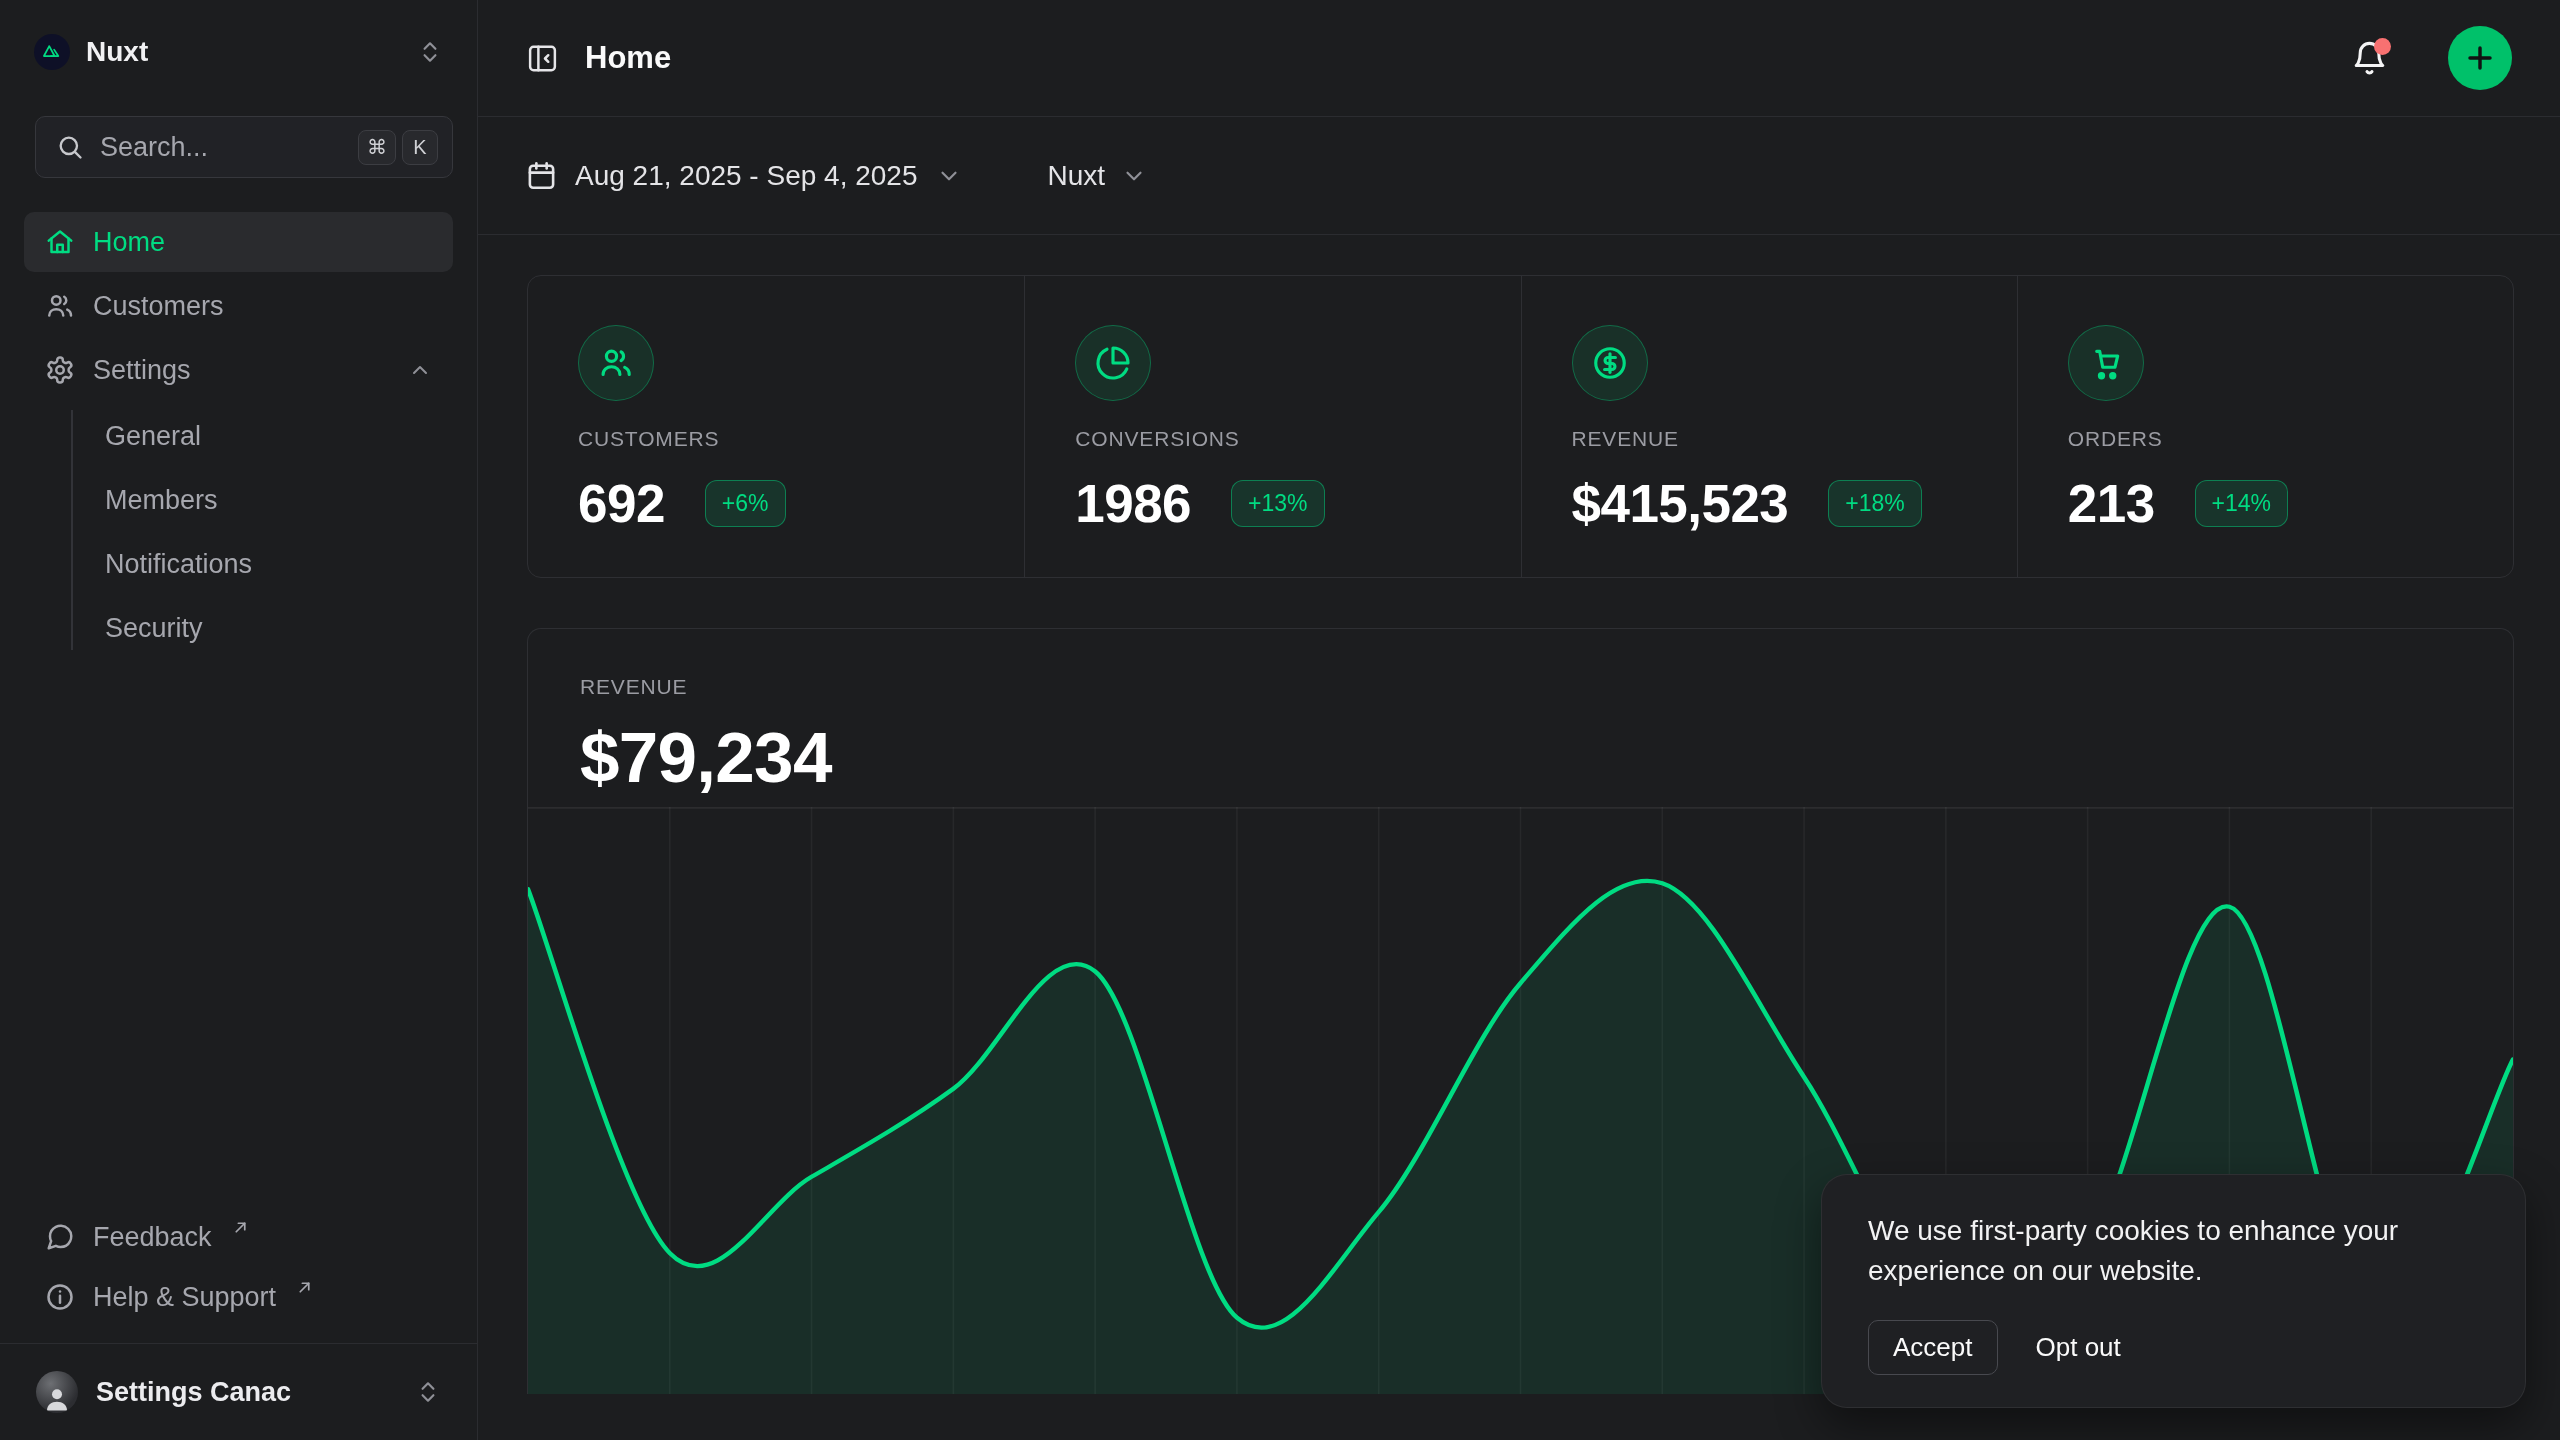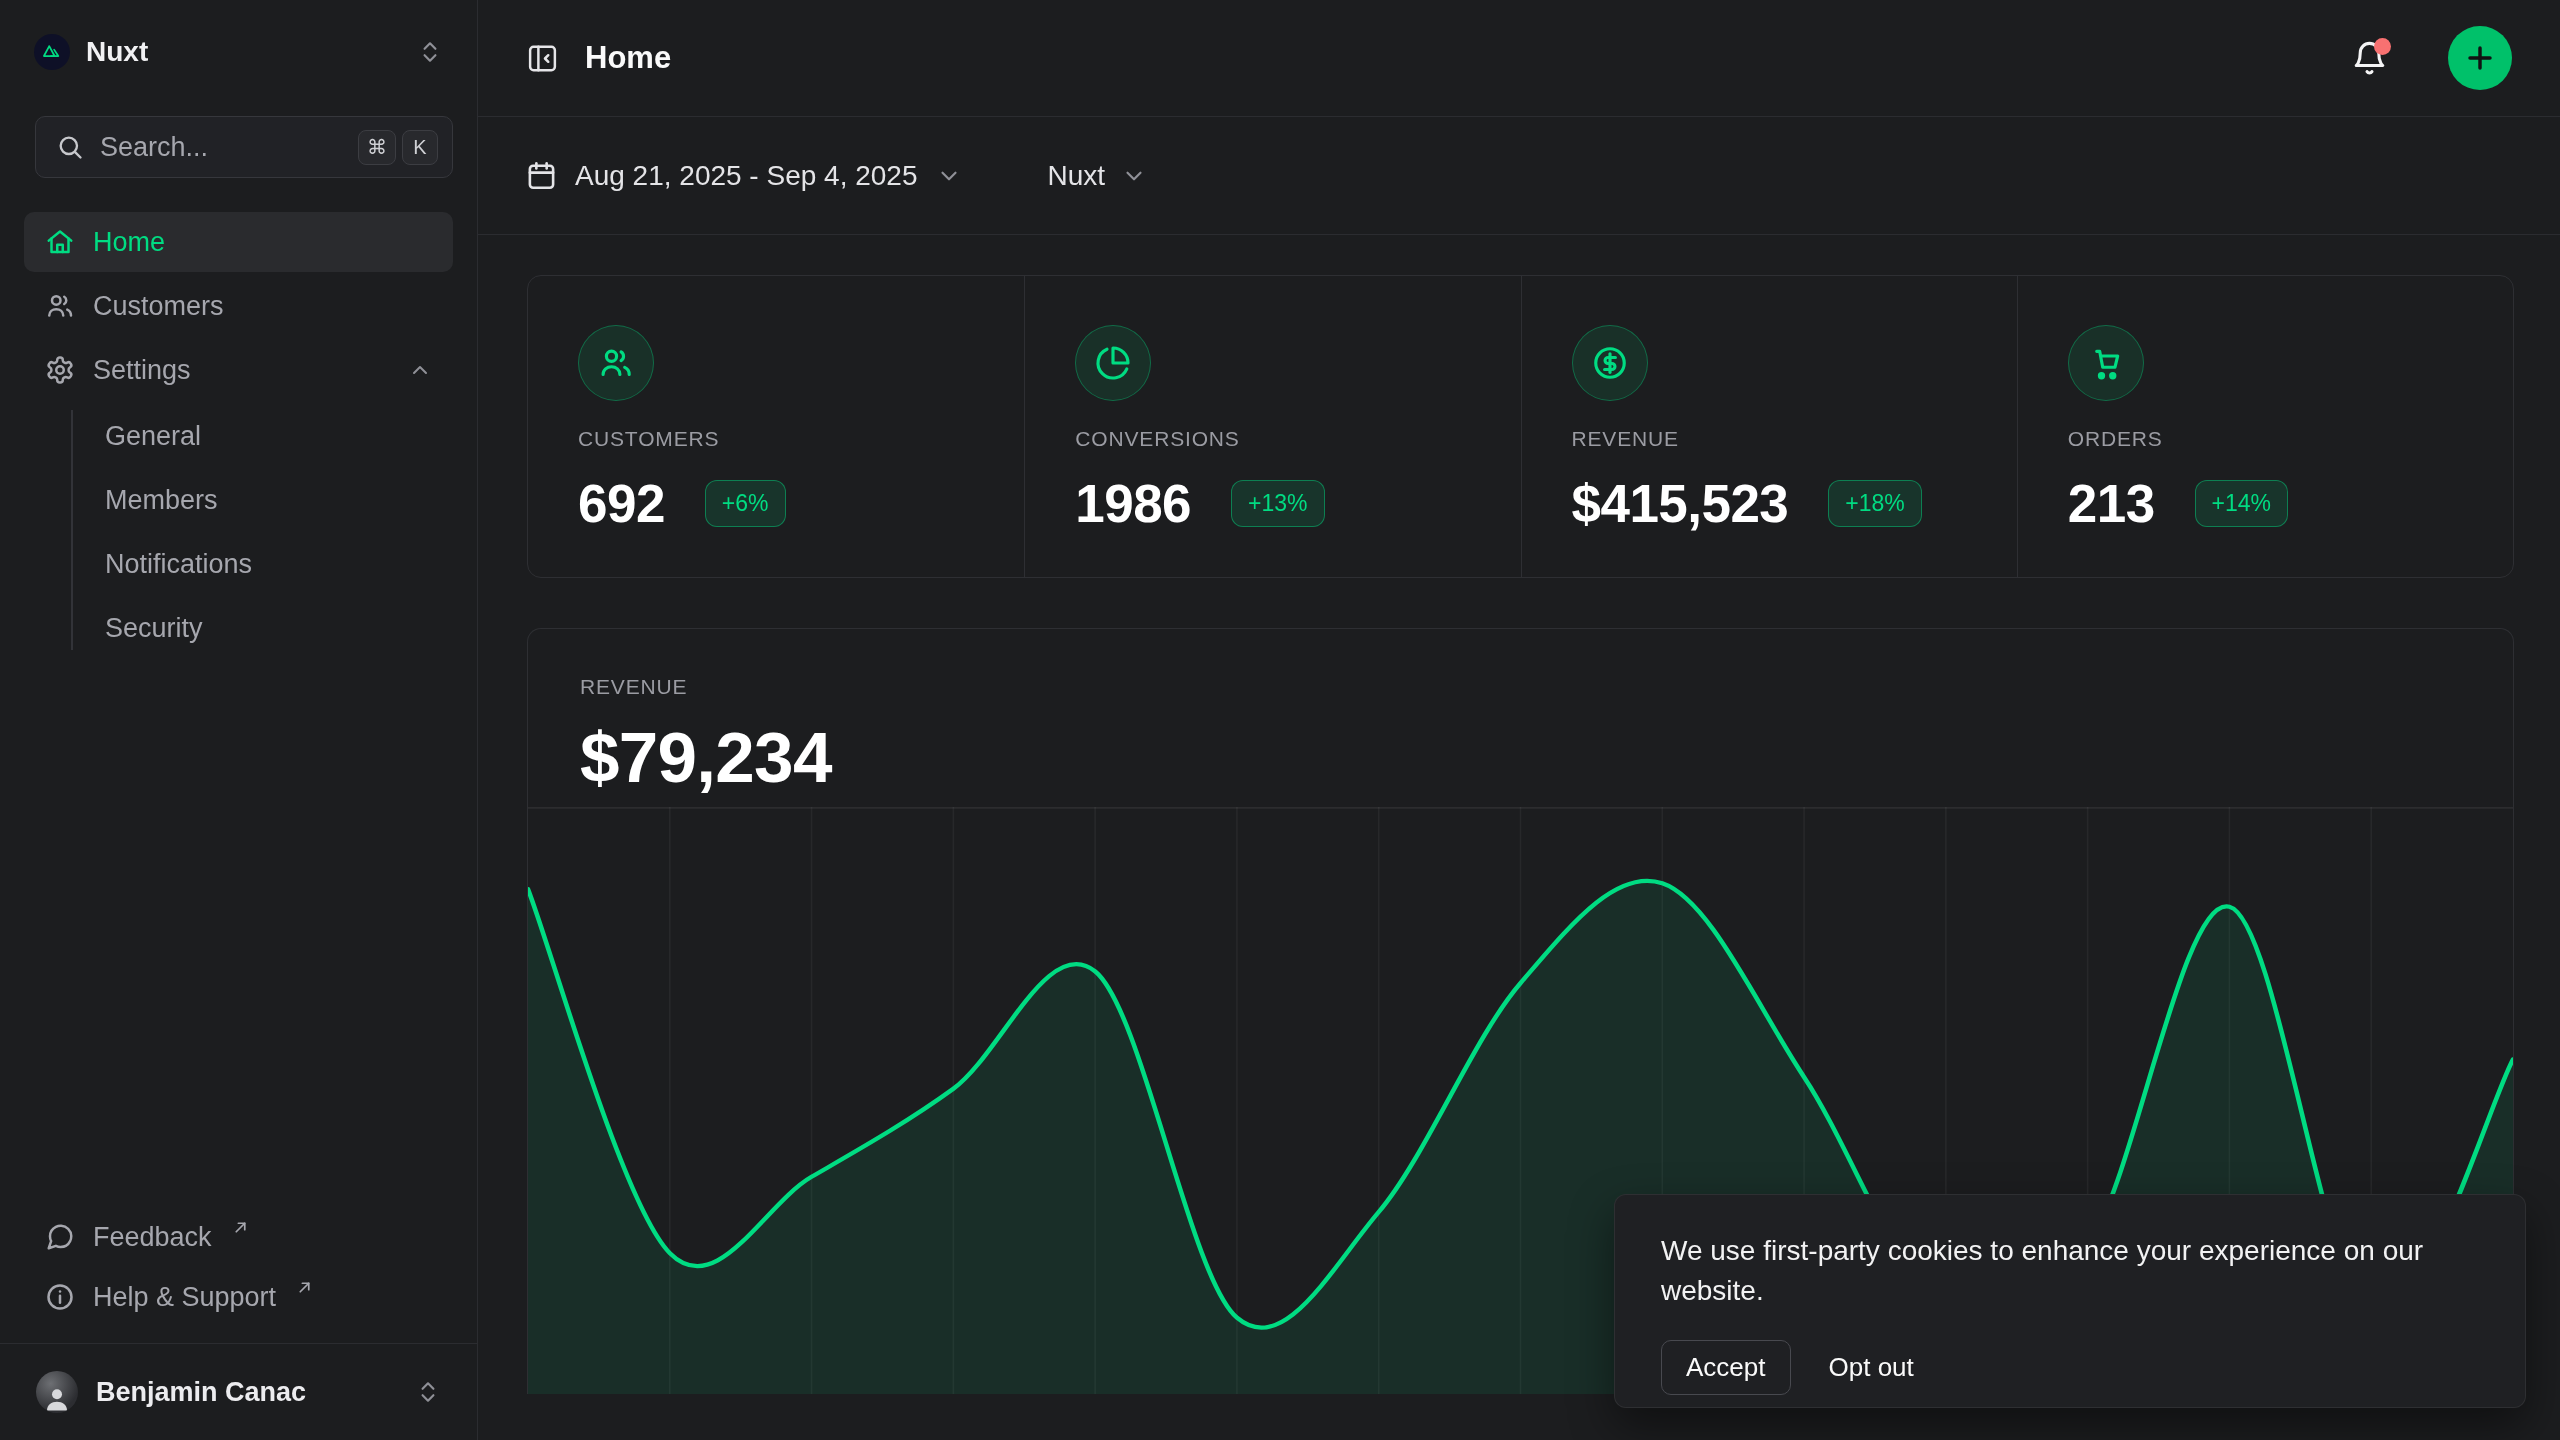--- a/index.html
+++ b/index.html
@@ -82,21 +82,21 @@
   .delta-badge { padding:9px 16px; border-radius:12px; background:rgba(0,220,130,0.12); border:1px solid rgba(0,220,130,0.45); color:var(--accent,#00DC82); font-size:23px; font-weight:500; }
 
   .revenue-card { margin-top:50px; height:766px; border:1px solid #2e2f33; border-bottom:none; border-radius:14px 14px 0 0; position:relative; overflow:hidden; }
   .rev-head { padding:46px 0 0 52px; }
   .rev-label { font-size:21px; font-weight:500; letter-spacing:0.04em; color:#9b9ca3; }
   .rev-value { margin-top:18px; font-size:71px; font-weight:700; color:#ffffff; letter-spacing:-0.01em; }
   .plot { position:absolute; left:0; right:0; bottom:0; top:178px; }
   .plot svg { width:100%; height:100%; display:block; }
 
   
-  .cookie { position:absolute; right:34px; bottom:32px; width:912px; background:#1f2023; border:1px solid rgba(255,255,255,0.07); border-radius:12px; padding:36px 46px 12px; box-shadow:0 18px 45px rgba(0,0,0,0.45); z-index:5; }
+  .cookie { position:absolute; right:34px; bottom:32px; width:705px; background:#1f2023; border:1px solid rgba(255,255,255,0.07); border-radius:26px; padding:36px 46px 32px; box-shadow:0 18px 45px rgba(0,0,0,0.45); z-index:5; }
   .cookie-text { font-size:28px; line-height:1.45; color:#f2f2f3; font-weight:500; }
   .cookie-actions { margin-top:28px; display:flex; align-items:center; gap:38px; }
   .btn-accept { background:transparent; border:1px solid #48494f; border-radius:10px; padding:11px 24px; font-size:26px; color:#fafafa; font-family:"Liberation Sans", sans-serif; cursor:pointer; }
   .btn-optout { background:none; border:none; font-size:26px; color:#fafafa; font-family:"Liberation Sans", sans-serif; cursor:pointer; }
 </style>
 </head>
 <body>
 
 <div class="page" style="--accent: #00DC82; --dot: #f87171;">
 
@@ -204,21 +204,21 @@
     </div>
 
     <div class="user-strip">
       <div class="user-row">
         <span class="avatar">
           <svg viewBox="0 0 24 24" fill="currentColor">
               <circle cx="12" cy="9" r="4"></circle>
               <path d="M4 22c0-4.4 3.6-7 8-7s8 2.6 8 7z"></path>
             </svg>
         </span>
-        <span class="user-name">Benjamin Canac</span>
+        <span class="user-name">Settings Canac</span>
         <span class="icon-muted">
           <svg viewBox="0 0 24 24" fill="none" stroke="currentColor" stroke-width="2" stroke-linecap="round" stroke-linejoin="round">
               <path d="m7 15 5 5 5-5"></path>
               <path d="m7 9 5-5 5 5"></path>
             </svg>
         </span>
       </div>
     </div>
   </aside>
 

